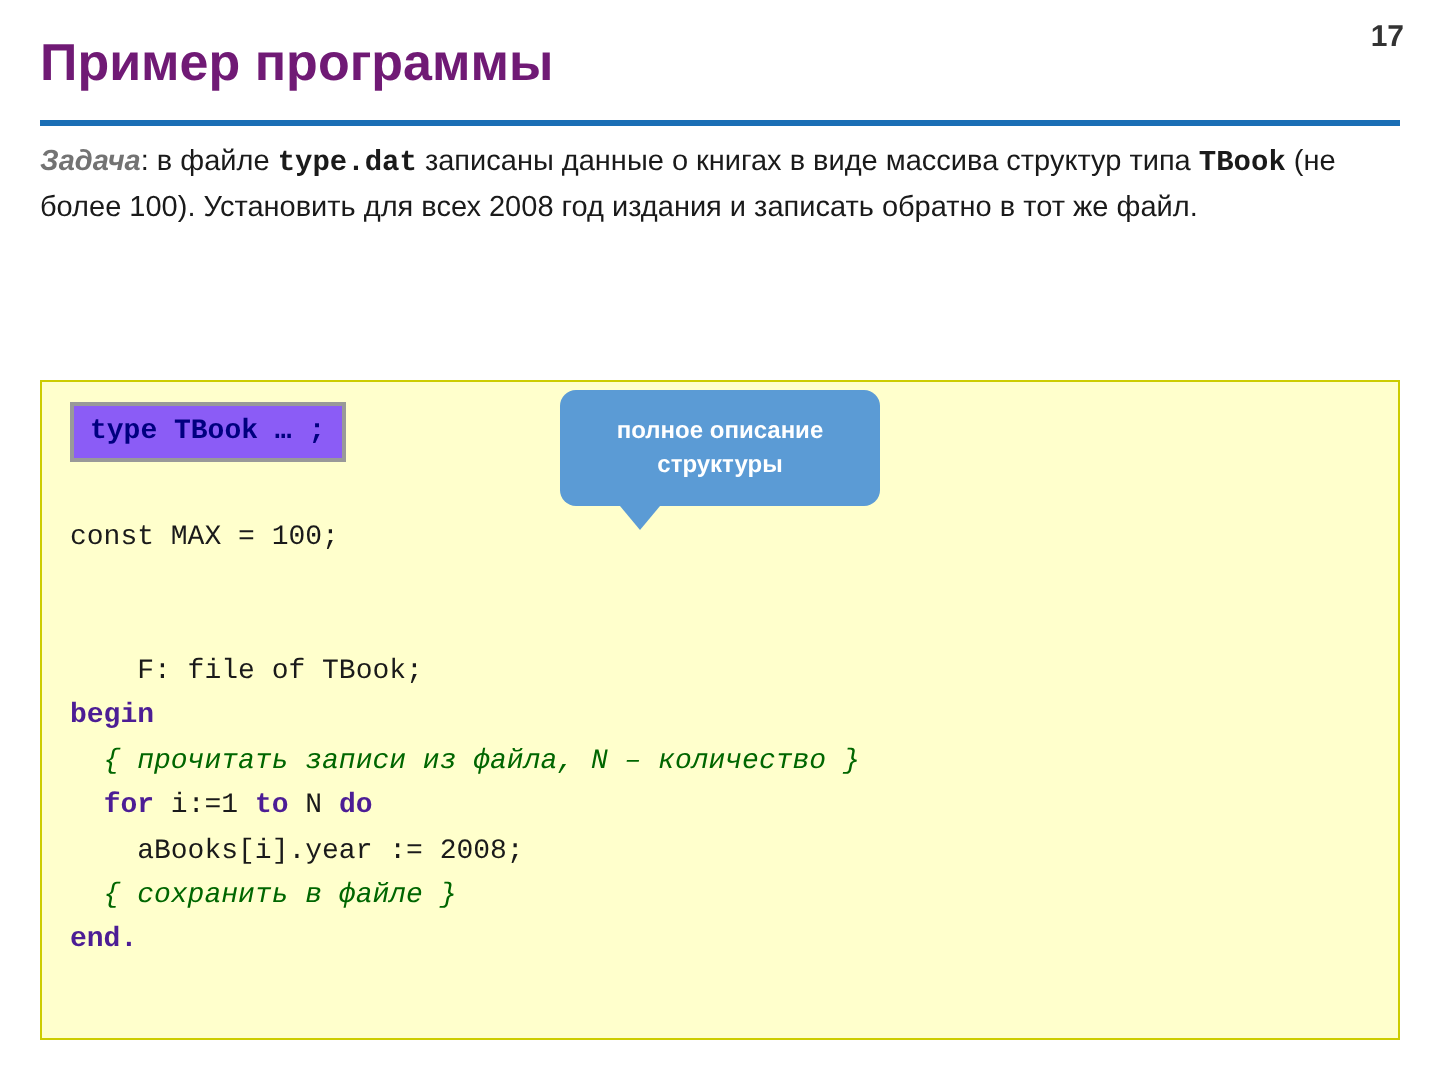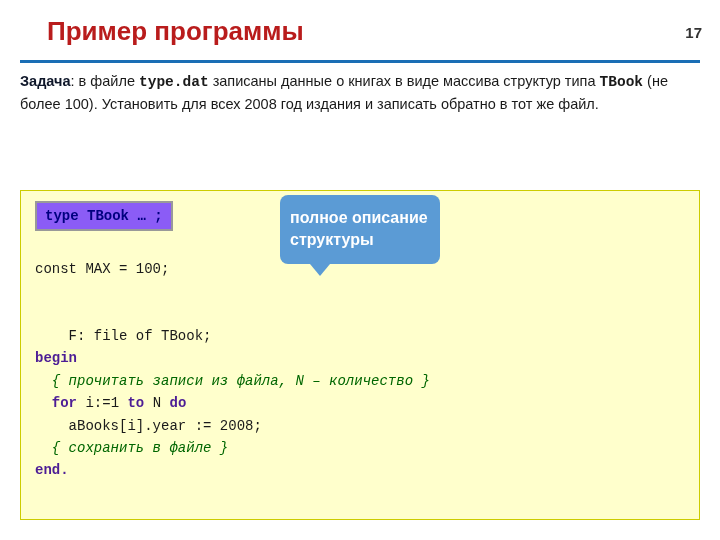--- a/index.html
+++ b/index.html
@@ -21,32 +21,30 @@
     }
 
     
     .page-number {
       position: absolute;
       top: 10px;
       right: 18px;
       font-size: 15px;
       color: #333;
       font-weight: bold;
-      margin-top: 14px;
     }
 
     
     .slide-title {
       position: absolute;
       top: 16px;
       left: 20px;
       font-size: 26px;
       font-weight: bold;
-      color: #b91c1c;
-      margin-left: 27px;
+      color: #701a75;
     }
 
     
     .divider {
       position: absolute;
       top: 60px;
       left: 20px;
       right: 20px;
       height: 3px;
       background: #1a6eb5;
@@ -58,21 +56,22 @@
       top: 70px;
       left: 20px;
       right: 20px;
       font-size: 14.5px;
       line-height: 1.55;
       color: #1a1a1a;
     }
 
     .task-block .task-label {
       font-weight: bold;
-      color: #0f172a;
+      color: #737373;
+      font-style: italic;
     }
 
     .task-block .mono {
       font-family: 'Courier New', Courier, monospace;
       font-weight: bold;
     }
 
     
     .code-area {
       position: absolute;
@@ -111,22 +110,23 @@
     }
 
     
     .tooltip-bubble {
       position: absolute;
       top: 195px;
       left: 280px;
       width: 160px;
       background: #5b9bd5;
       color: #ffffff;
-      font-size: 16px;
+      font-size: 12px;
       font-weight: bold;
+      text-align: center;
       padding: 12px 10px;
       border-radius: 8px;
       line-height: 1.4;
       z-index: 10;
     }
 
     .tooltip-bubble::after {
       content: '';
       position: absolute;
       bottom: -12px;

